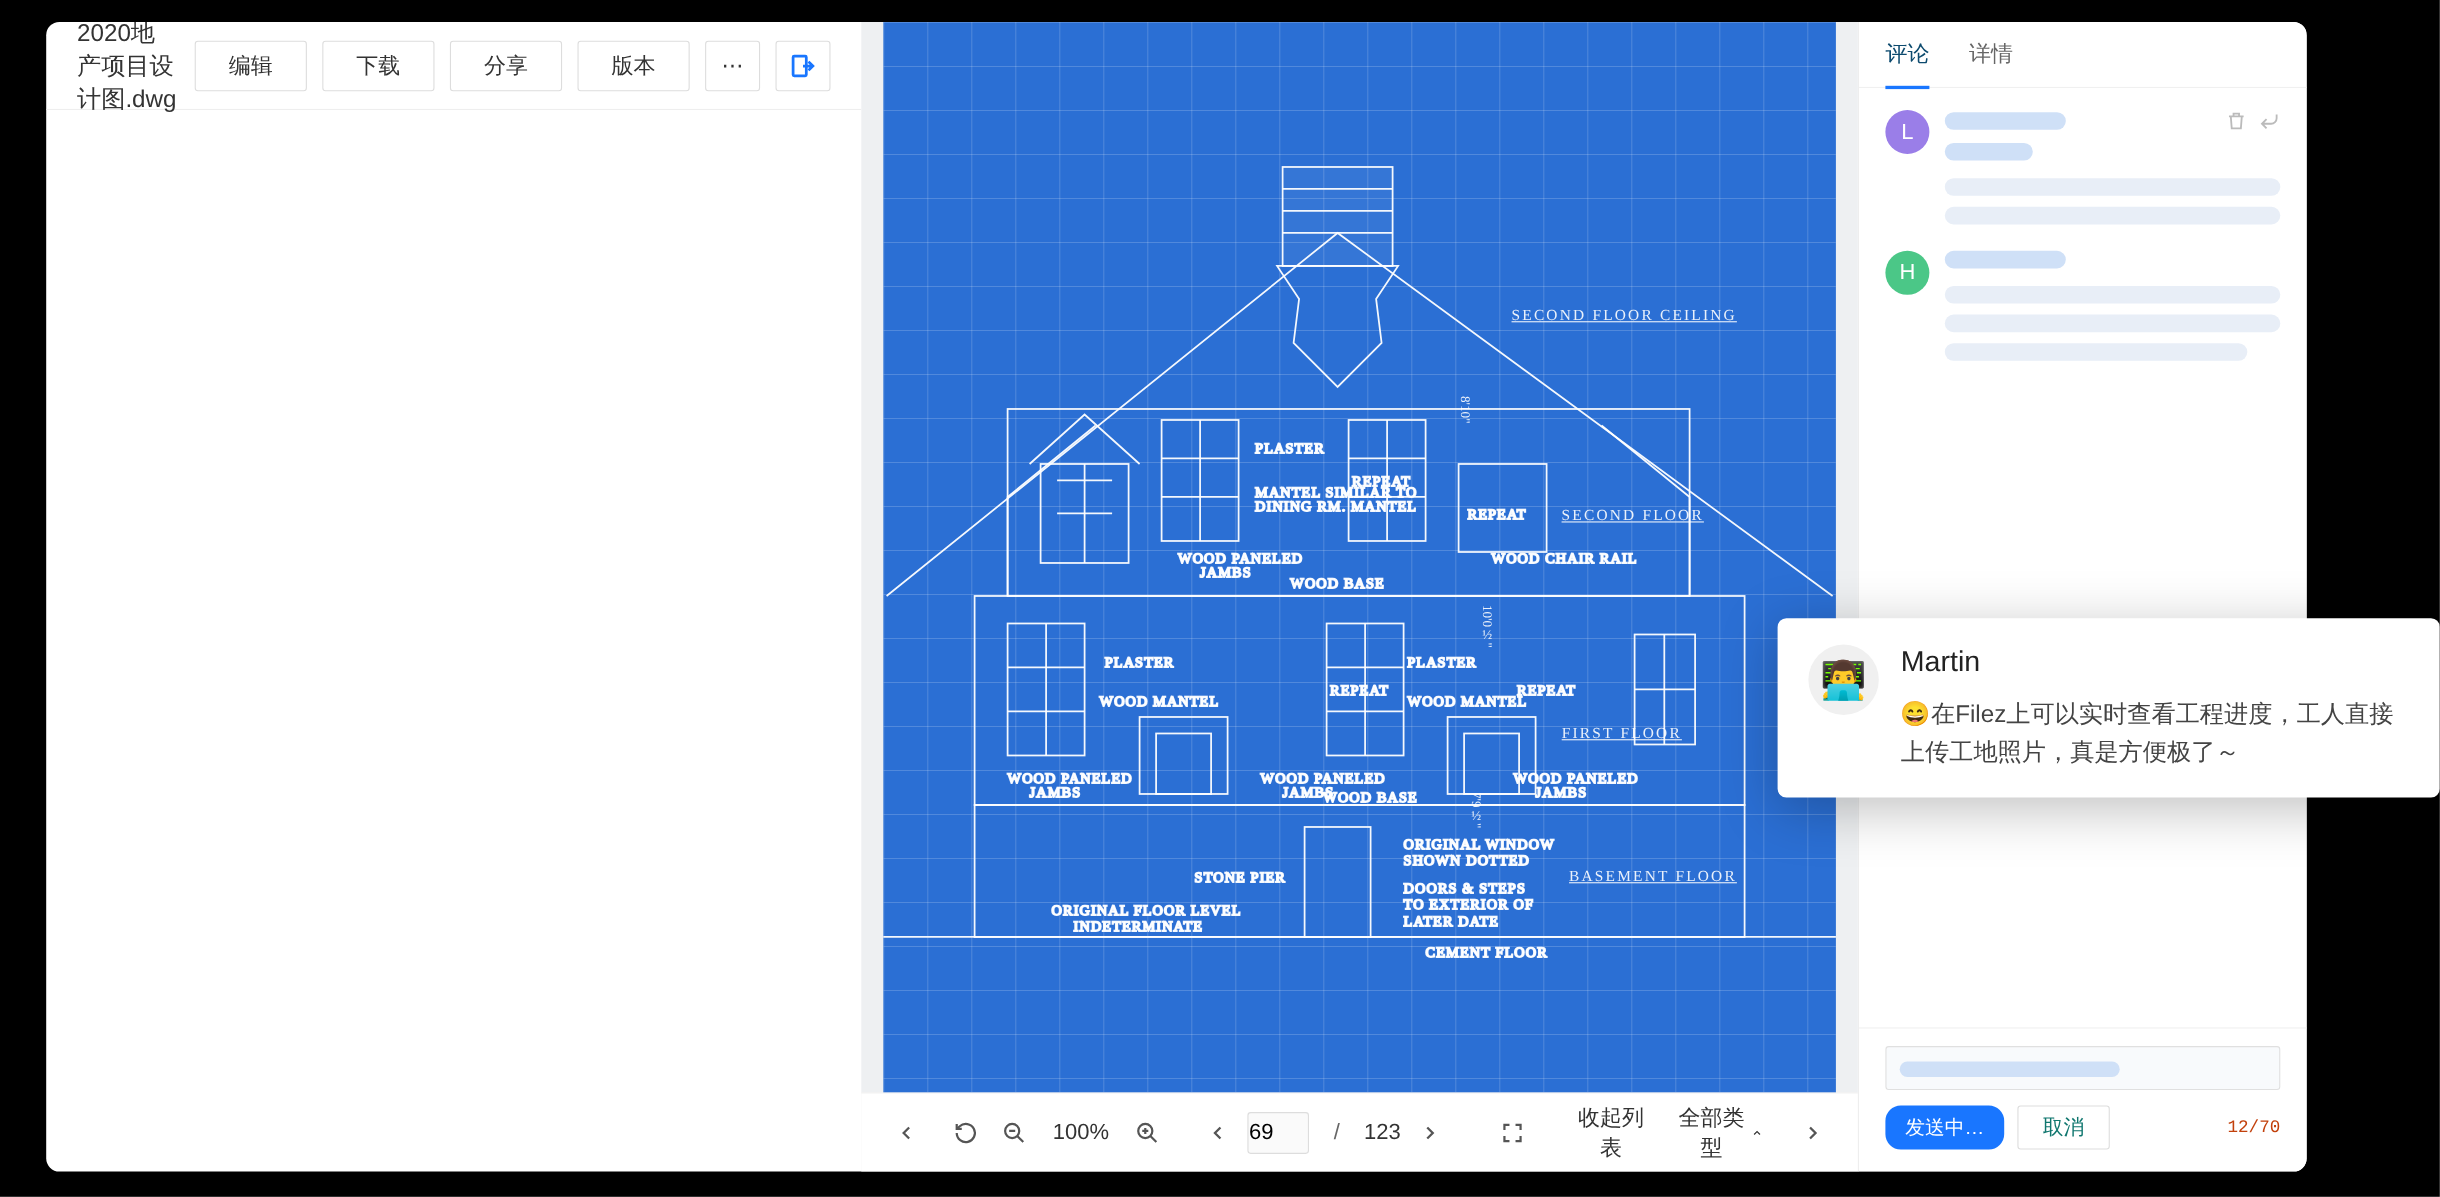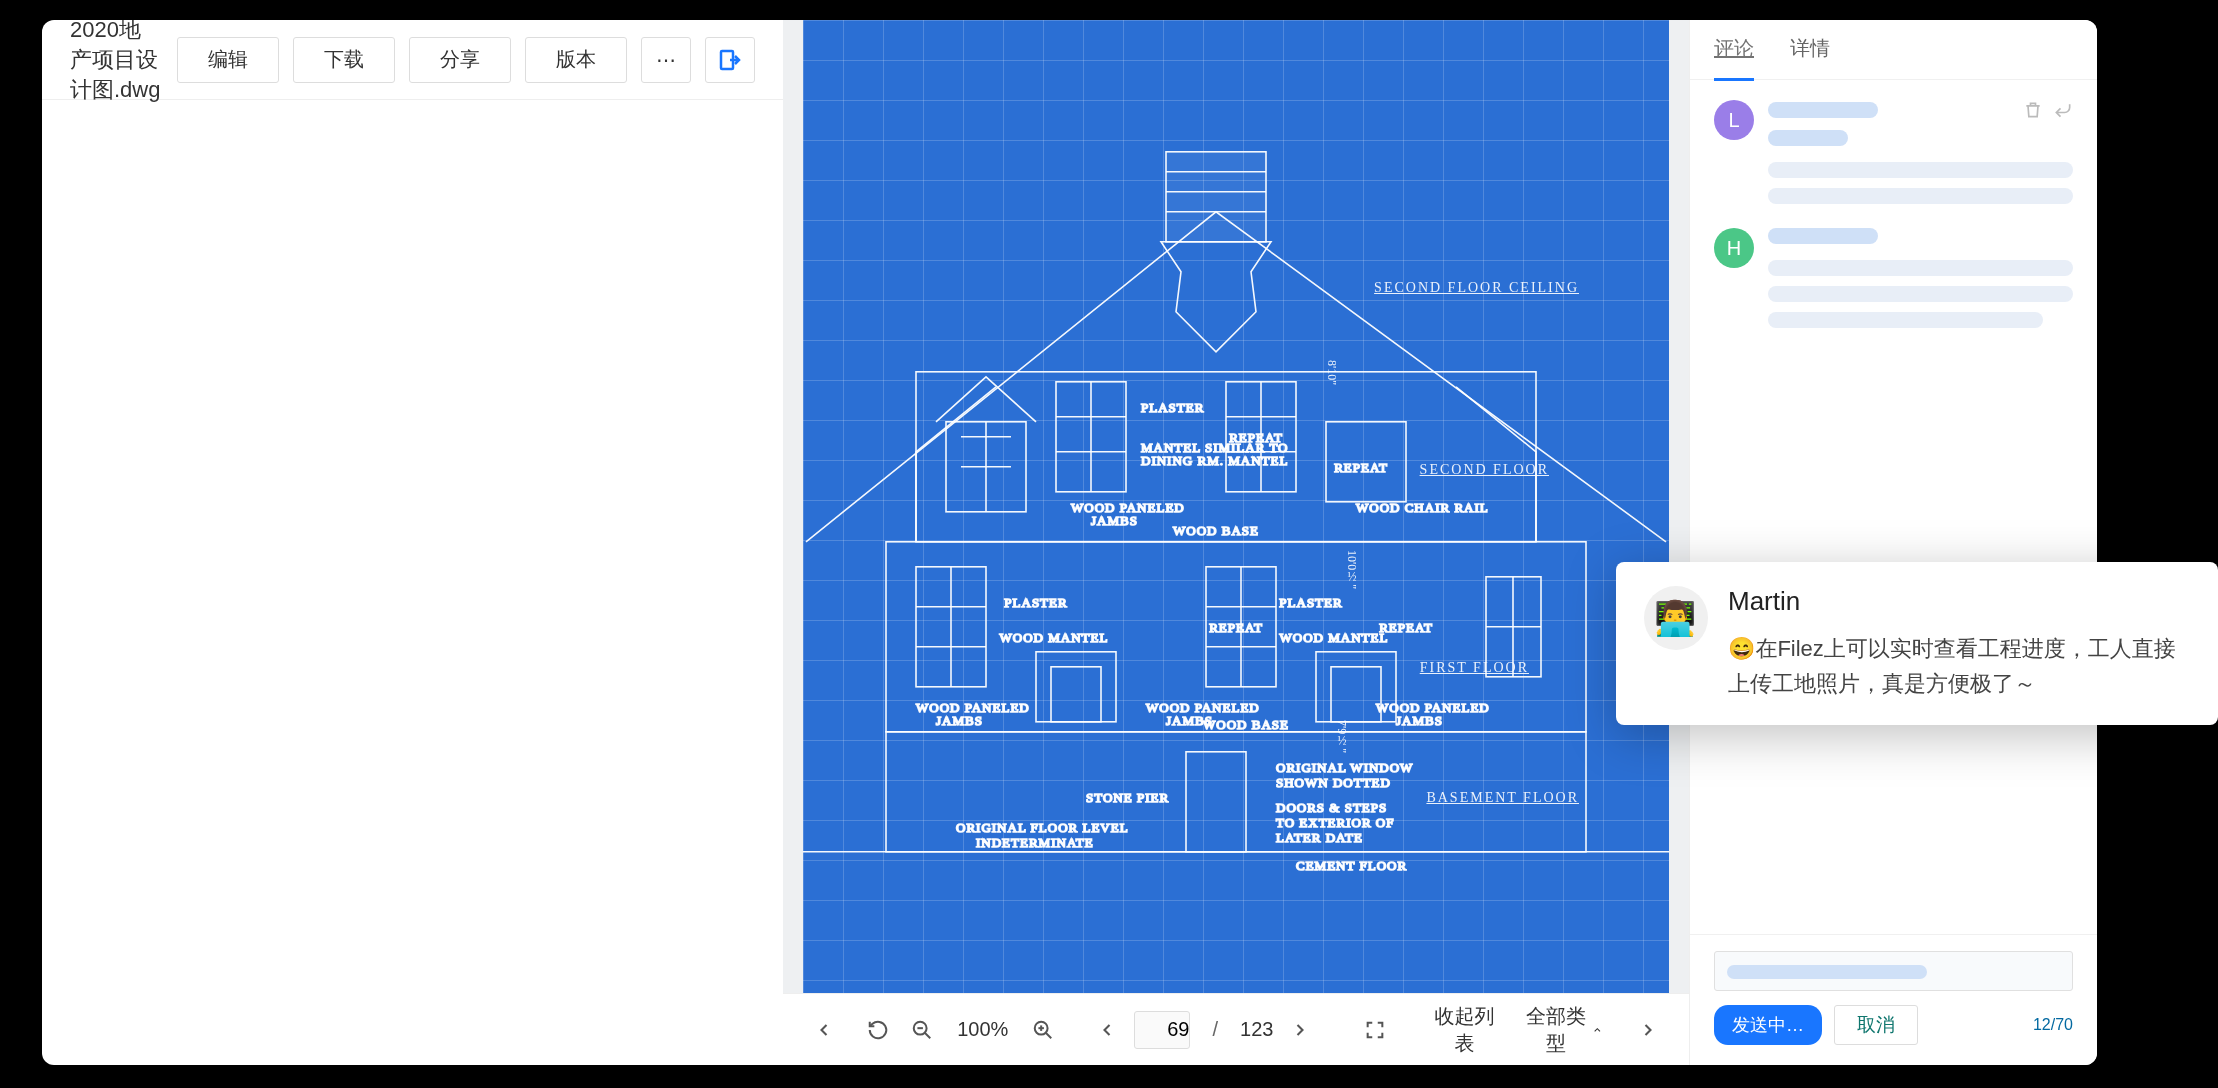--- a/index.html
+++ b/index.html
@@ -16,43 +16,43 @@
 .grid { position: absolute; inset: 0; background-image: linear-gradient(rgba(255,255,255,0.18) 1px, transparent 1px), linear-gradient(90deg, rgba(255,255,255,0.18) 1px, transparent 1px); background-size: 40px 40px; }
 .blueprint-title { position: absolute; bottom: 24px; left: 50%; transform: translateX(-50%); color: rgba(255,255,255,0.9); font-size: 28px; letter-spacing: 8px; font-family: serif; }
 .house { position: absolute; left: 50%; top: 50%; transform: translate(-50%, -52%); }
 .house svg { display: block; }
 .floor-label { position: absolute; color: rgba(255,255,255,0.9); font-size: 14px; letter-spacing: 2px; font-family: serif; text-decoration: underline; }
 .dim-label { position: absolute; color: rgba(255,255,255,0.9); font-size: 12px; font-family: serif; writing-mode: vertical-rl; }
 .bottombar { height: 72px; background: #fff; display: flex; align-items: center; padding: 12px 24px; gap: 10px; border-top: 1px solid #eee; }
 .ico-btn { width: 44px; height: 44px; border: none; background: none; cursor: pointer; display: flex; align-items: center; justify-content: center; color: #555; border-radius: 4px; }
 .spacer { flex: 1; }
 .zoom-txt { font-size: 20px; color: #333; margin: 0 8px; }
-.page-input { width: 56px; height: 38px; border: 1px solid #ddd; text-align: right; font-size: 20px; background: #fafafa; border-radius: 3px; }
+.page-input { width: 56px; height: 38px; border: 1px solid #ddd; text-align: left; font-size: 20px; background: #fafafa; border-radius: 3px; }
 .page-sep { font-size: 20px; color: #666; margin: 0 12px; }
 .page-total { font-size: 20px; color: #333; }
 .list-btn { font-size: 20px; color: #333; background: none; border: none; cursor: pointer; padding: 0 12px; }
 .type-btn { font-size: 20px; color: #333; background: none; border: none; cursor: pointer; padding: 0 8px; display: flex; align-items: center; gap: 6px; }
 .sidebar { width: 408px; border-left: 1px solid #eee; display: flex; flex-direction: column; background: #fff; }
 .tabs { height: 60px; display: flex; align-items: center; padding: 0 24px; gap: 36px; border-bottom: 1px solid #f0f0f0; }
 .tab { font-size: 20px; color: #666; cursor: pointer; padding: 16px 0; border-bottom: 3px solid transparent; }
-.tab.active { color: #737373; border-bottom-color: #1976ff; text-decoration: underline; }
+.tab.active { color: #0c4a6e; border-bottom-color: #1976ff; }
 .comments { flex: 1; padding: 20px 24px; overflow: auto; }
 .comment-item { display: flex; gap: 14px; margin-bottom: 24px; }
 .avatar { width: 40px; height: 40px; border-radius: 50%; display: flex; align-items: center; justify-content: center; color: #fff; font-size: 20px; flex-shrink: 0; }
 .c-body { flex: 1; }
 .c-row { display: flex; align-items: center; gap: 8px; }
 .skel { background: #e8eef7; border-radius: 10px; height: 16px; }
 .skel.dark { background: #cfe0f7; }
 .c-actions { display: flex; gap: 10px; color: #bbb; }
 .compose { padding: 16px 24px 20px; border-top: 1px solid #f0f0f0; }
 .compose-input { width: 100%; height: 40px; border: 1px solid #e0e0e0; border-radius: 3px; padding: 8px 12px; background: #f8fafc; margin-bottom: 14px; }
 .compose-row { display: flex; align-items: center; gap: 12px; }
 .send-btn { height: 40px; padding: 0 18px; background: #1976ff; color: #fff; border: none; font-size: 18px; border-radius: 14px; cursor: pointer; }
 .cancel-btn { height: 40px; padding: 0 22px; background: #fff; color: #0f766e; border: 1px solid #ddd; font-size: 19px; border-radius: 3px; cursor: pointer; }
-.counter { margin-left: auto; color: #0369a1; font-size: 16px; }
+.counter { margin-left: auto; color: #c2410c; font-size: 16px; font-family: Liberation Mono, monospace; }
 .popup { position: absolute; left: 1616px; top: 562px; width: 602px; background: #fff; border-radius: 8px; box-shadow: 0 10px 50px rgba(0,0,0,0.25); padding: 24px 28px; display: flex; gap: 20px; }
 .popup-avatar { width: 64px; height: 64px; border-radius: 50%; background: #f0f0f0; flex-shrink: 0; display: flex; align-items: center; justify-content: center; font-size: 34px; }
 .popup-body { flex: 1; }
 .popup-name { font-size: 26px; color: #222; margin-bottom: 14px; }
 .popup-text { font-size: 22px; color: #444; line-height: 1.6; }
 .bp-text { fill: rgba(255,255,255,0.9); font-family: serif; font-size: 13px; letter-spacing: 1px; }
 </style>
 </head>
 <body>
 

